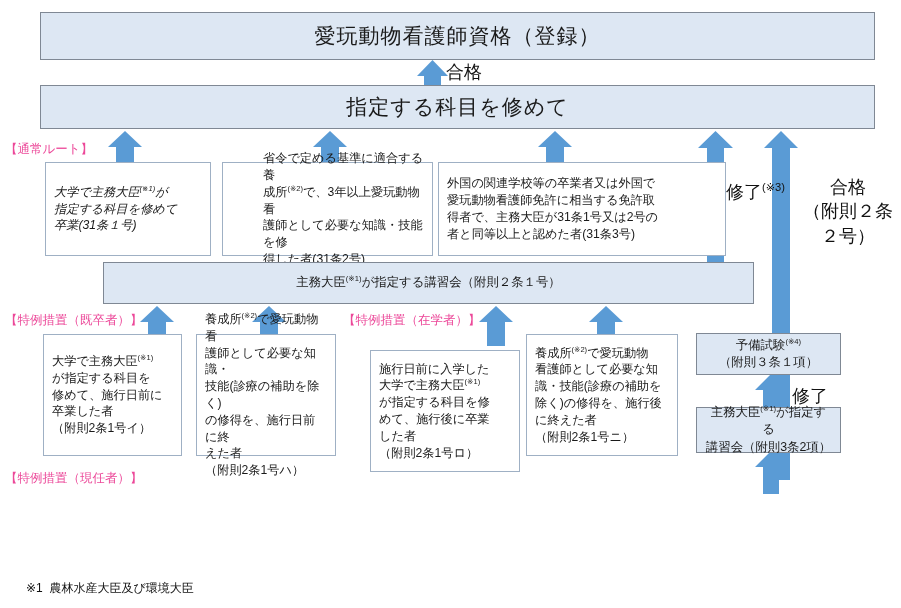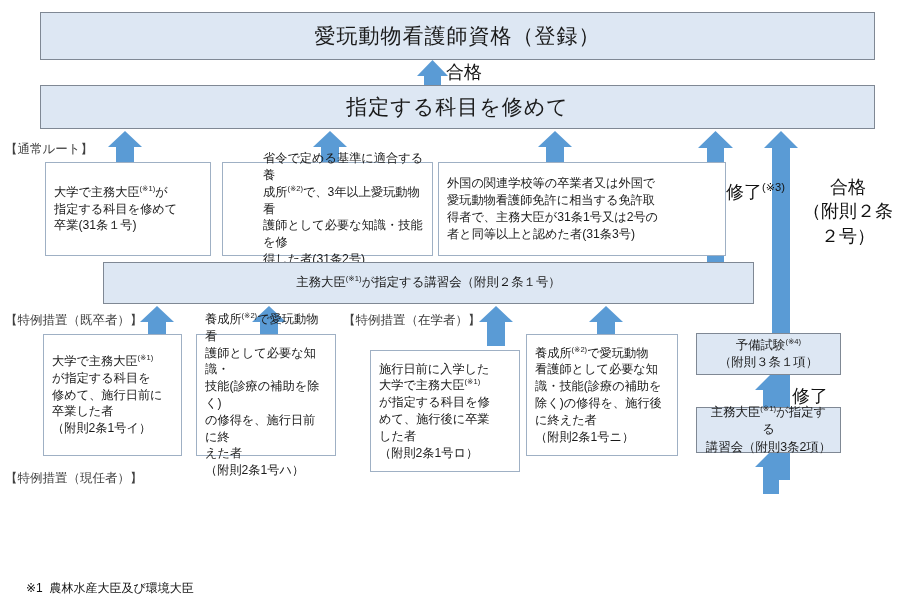--- a/index.html
+++ b/index.html
@@ -35,21 +35,21 @@
 
   .title-box{ font-size:21px; letter-spacing:1px; }
   .body-box{ font-size:12.2px; }
   .small-box{ font-size:12.4px; }
 
   
   .seclabel{
     position:absolute;
     font-size:12.5px;
     white-space:nowrap;
-    color:#404040;
+    color:#ec4899;
   }
 
   
   .arrowlabel{
     position:absolute;
     font-size:18px;
     white-space:pre-line;
     text-align:center;
     line-height:1.35;
     color:#111;
@@ -107,21 +107,21 @@
   </div>
 
   <div class="arrowlabel" style="left:446px; top:60px; width:70px; text-align:left;">合格</div>
 
   <div class="box fill center title-box" style="left:40px; top:85px; width:835px; height:44px;">
     <div class="inner">指定する科目を修めて</div>
   </div>
 
   <div class="seclabel" style="left:5px; top:141px;">【通常ルート】</div>
 
-  <div class="box white left body-box" style="left:45px; top:162px; width:166px; height:94px;">
+  <div class="box white left body-box" style="left:45px; top:162px; width:166px; height:94px;font-style:italic;">
     <div class="inner">大学で主務大臣<sup>(※1)</sup>が
 指定する科目を修めて
 卒業(31条１号)</div>
   </div>
 
   <div class="box white left body-box" style="left:222px; top:162px; width:211px; height:94px;padding-left:32px;">
     <div class="inner">省令で定める基準に適合する養
 成所<sup>(※2)</sup>で、3年以上愛玩動物看
 護師として必要な知識・技能を修
 得した者(31条2号)</div>

